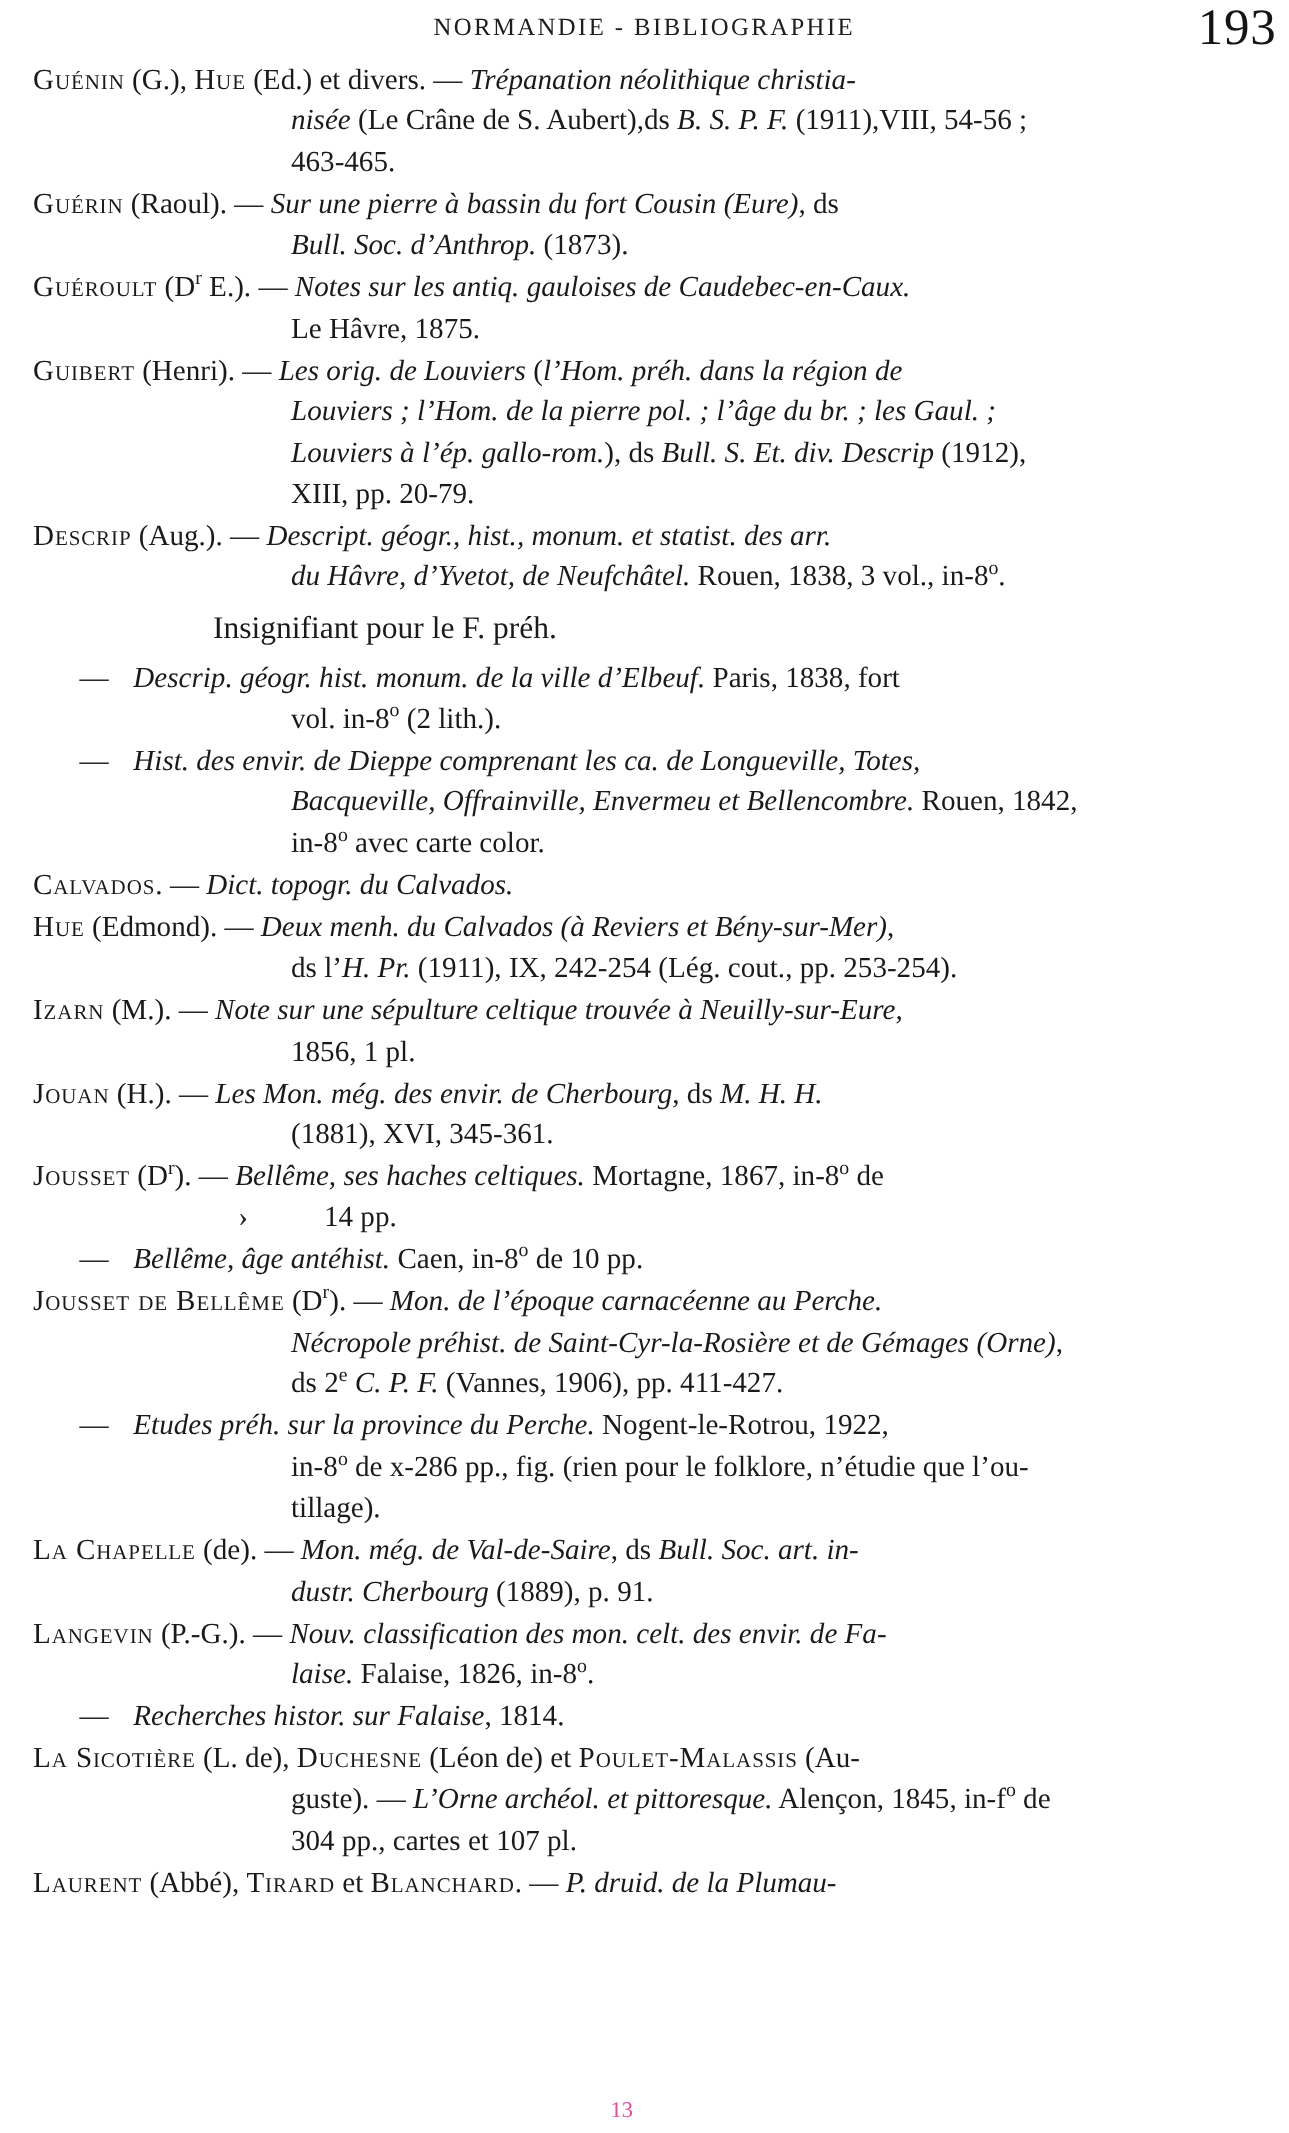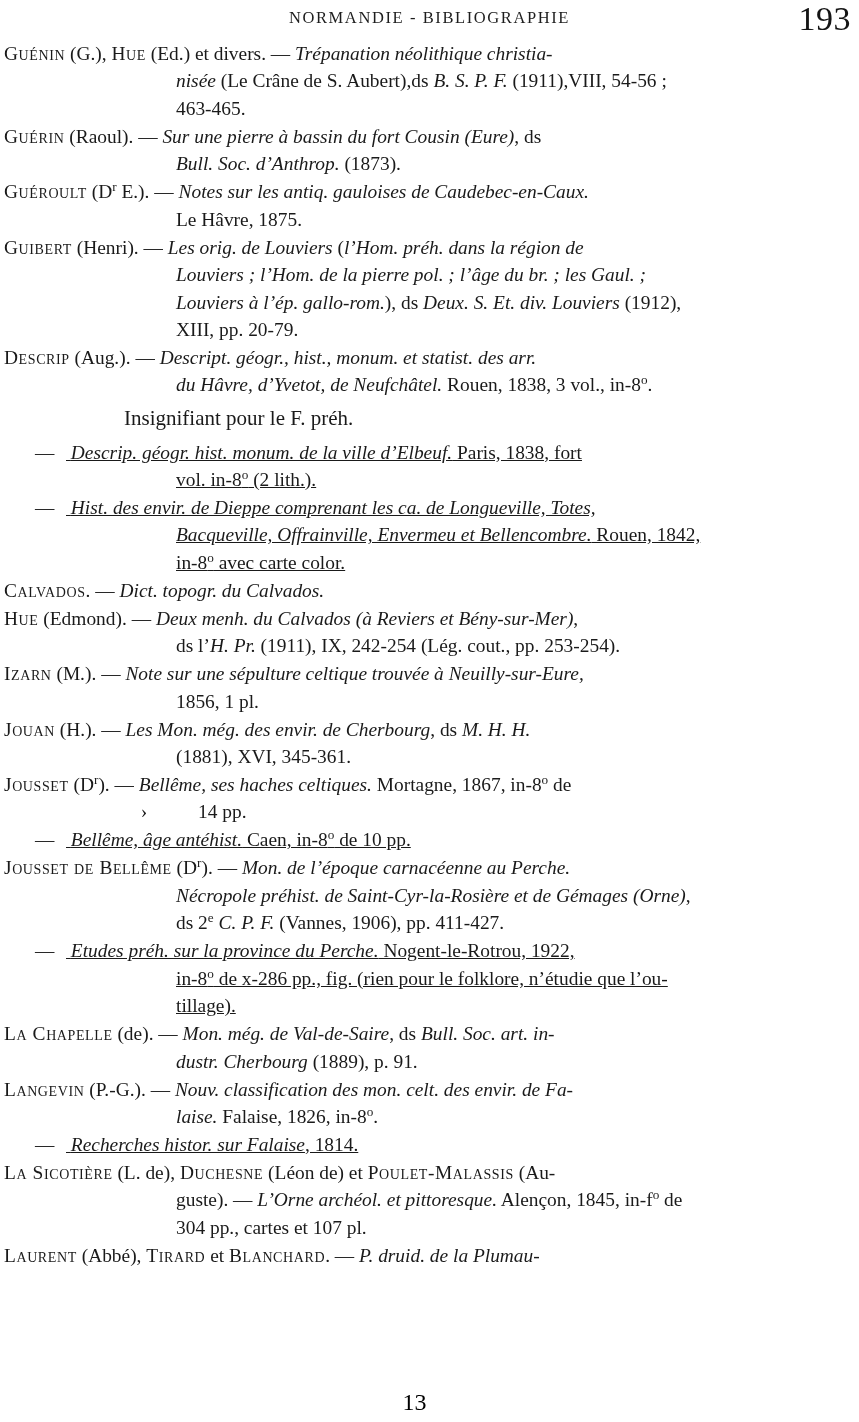--- a/index.html
+++ b/index.html
@@ -45,34 +45,33 @@
     right: 8px;
     top: 0px;
     font-size: 34px;
     font-family: "Liberation Serif", serif;
     color: #141414;
     letter-spacing: 0.5px;
   }
   
   .biblio {
     margin: 0;
-    padding: 0 8px 0 4px;
+    padding: 0 8px 0 22px;
   }
   .entry {
     font-size: 19.4px;
     line-height: 1.415;
     text-align: justify;
     margin: 0 0 0.5px 0;
     padding-left: 86px;
     text-indent: -86px;
   }
   .entry.cont {
     padding-left: 86px;
     text-indent: -55px;
-    text-decoration: underline;
   }
   .entry.note {
     padding-left: 120px;
     text-indent: 0;
     font-size: 21px;
     margin-top: 5px;
     margin-bottom: 5px;
   }
   .sc {
     font-variant: small-caps;
@@ -98,22 +97,22 @@
     display: inline-block;
     width: 22px;
     text-align: center;
   }
   
   .footer {
     position: absolute;
     left: 0; right: 0;
     bottom: 6px;
     text-align: center;
-    font-size: 24px;
-    color: #000000;
+    font-size: 15px;
+    color: #ec4899;
   }
   .footer-num {
     display: inline-block;
     margin-right: 30px;
   }
 </style>
 </head>
 <body>
 
 <div class="page">
@@ -137,21 +136,21 @@
     </div>
 
     <div class="entry">
       <span class="sc">Guéroult</span> (D<sup>r</sup> E.). <span class="dash">—</span> <span class="it">Notes sur les antiq. gauloises de Caudebec-en-Caux.</span><br>
       <span style="display:inline-block;width:86px"></span>Le Hâvre, 1875.
     </div>
 
     <div class="entry">
       <span class="sc">Guibert</span> (Henri). <span class="dash">—</span> <span class="it">Les orig. de Louviers</span> (<span class="it">l’Hom. préh. dans la région de<br>
       <span style="display:inline-block;width:86px"></span>Louviers ; l’Hom. de la pierre pol. ; l’âge du br. ; les Gaul. ;<br>
-      <span style="display:inline-block;width:86px"></span>Louviers à l’ép. gallo-rom.</span>), ds <span class="it">Deux. S. Et. div. Louviers</span> (1912),<br>
+      <span style="display:inline-block;width:86px"></span>Louviers à l’ép. gallo-rom.</span>), ds <span class="it">Bull. S. Et. div. Descrip</span> (1912),<br>
       <span style="display:inline-block;width:86px"></span>XIII, pp. 20-79.
     </div>
 
     <div class="entry">
       <span class="sc">Descrip</span> (Aug.). <span class="dash">—</span> <span class="it">Descript. géogr., hist., monum. et statist. des arr.<br>
       <span style="display:inline-block;width:86px"></span>du Hâvre, d’Yvetot, de Neufchâtel.</span> Rouen, 1838, 3 vol., in-8<sup>o</sup>.
     </div>
     <div class="entry note">Insignifiant pour le F. préh.</div>
 
     <div class="entry cont">

